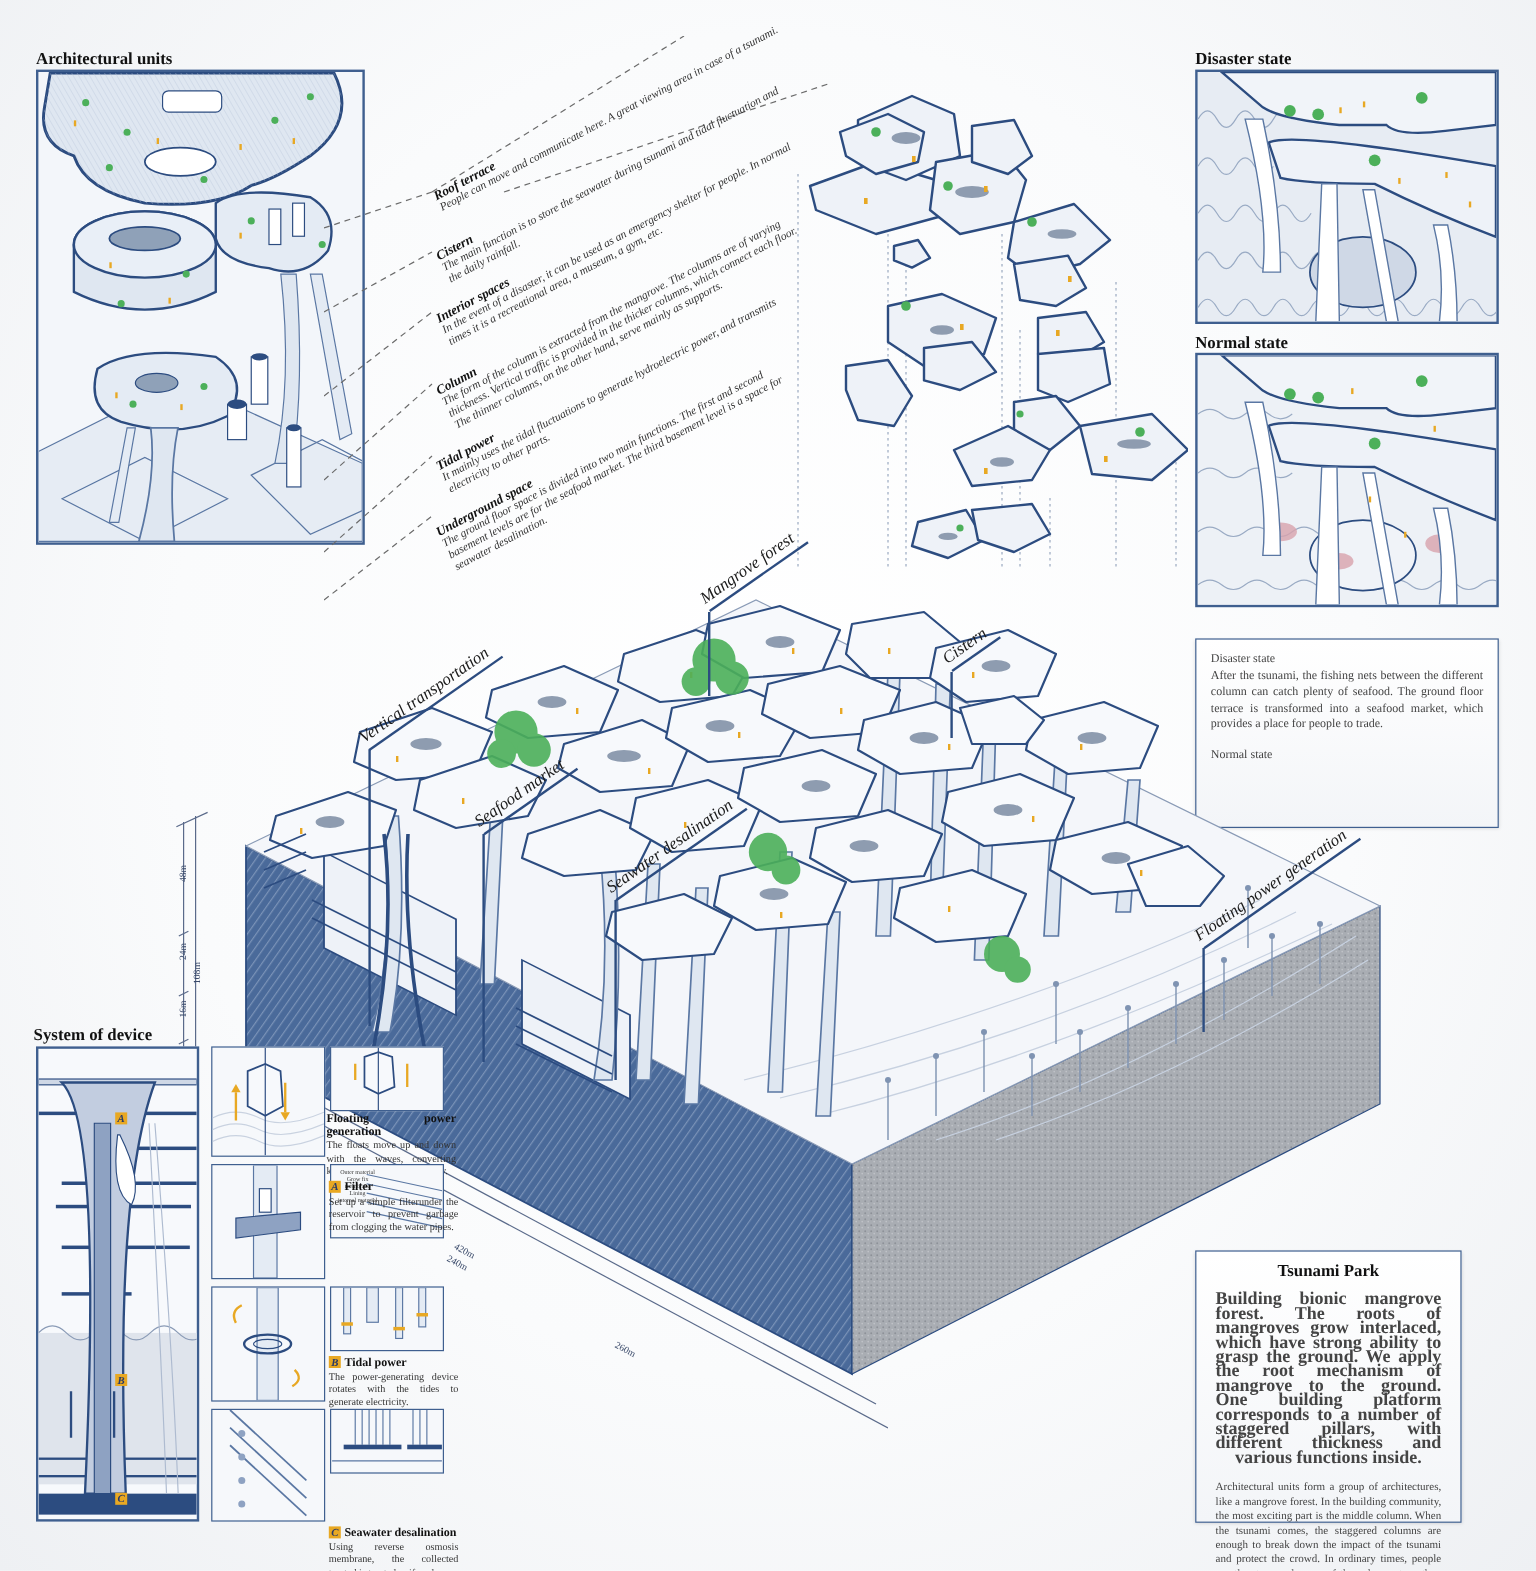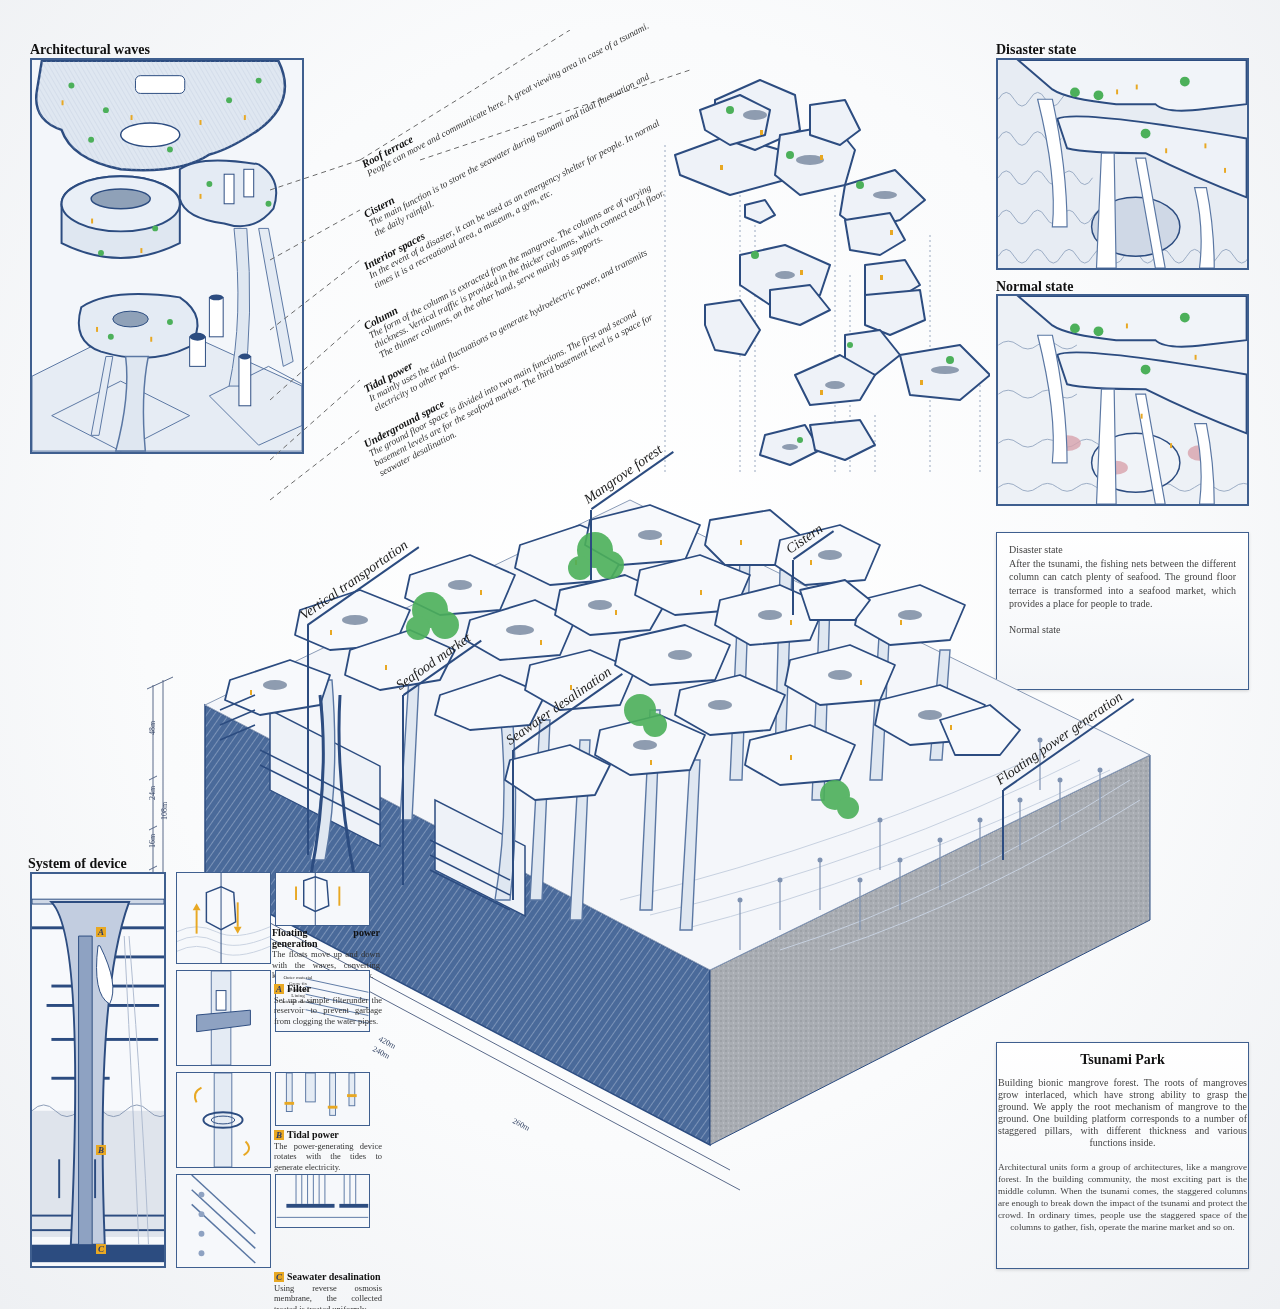--- a/index.html
+++ b/index.html
@@ -45,21 +45,21 @@
     display: inline-block; background: #e8a823; color: #2a3a66; font-weight: bold; font-style: italic;
     font-size: 9px; padding: 0 2px; margin-right: 3px; line-height: 10px;
   }
   .dev-panel { position: absolute; border: 1.5px solid #3f5f8f; background: #f6f8fb; width: 95px; overflow: hidden; }
   .dev-panel svg { width: 100%; height: 100%; display: block; }
   .scale-label { position: absolute; font-size: 8px; color: #3a4a6a; transform: rotate(-90deg); transform-origin: left top; }
 </style>
 </head>
 <body>
 
-<div class="section-title" style="left:30px; top:42px;">Architectural waves</div>
+<div class="section-title" style="left:30px; top:42px;">Architectural units</div>
 <div class="panel" style="left:30px; top:58px; width:274px; height:396px; background:#f3f6fa;">
   <svg viewBox="0 0 274 396">
     <defs>
       <pattern id="hatch1" width="4" height="4" patternUnits="userSpaceOnUse" patternTransform="rotate(-30)">
         <line x1="0" y1="0" x2="0" y2="4" stroke="#b9c6da" stroke-width="1"></line>
       </pattern>
     </defs>
 
     <polygon points="0,320 120,260 274,330 274,396 0,396" fill="#e6ecf4" stroke="#5a77a3" stroke-width="1"></polygon>
     <polygon points="20,360 90,325 160,360 90,396" fill="none" stroke="#5a77a3" stroke-width="1"></polygon>
@@ -657,17 +657,17 @@
     <rect x="10" y="30" width="50" height="4" fill="#2c4c80"></rect>
       <rect x="65" y="30" width="30" height="4" fill="#2c4c80"></rect>
     <line x1="0" y1="44" x2="95" y2="44" stroke="#5a77a3"></line>
   </svg>
 </div>
 <div class="device-cap" style="left:274px; top:1230px;margin-top:42px;">
   <span class="t"><span class="badge">C</span><span>Seawater desalination</span></span>
   <span>Using reverse osmosis membrane, the collected treated is treated uniformly.</span>
 </div>
 
-<div class="textbox" style="left:996px; top:1042px; width:253px; height:227px; padding:10px 1px; text-align:center;">
+<div class="textbox" style="left:996px; top:1042px; width:222px; height:227px; padding:10px 16px; text-align:center;">
   <div style="font-weight:bold; font-size:14px; color:#111; margin-bottom:10px;">Tsunami Park</div>
-  <p style="text-align:justify; text-align-last:center; font-size:10px; line-height:12px;">Building bionic mangrove forest. The roots of mangroves grow interlaced, which have strong ability to grasp the ground. We apply the root mechanism of mangrove to the ground. One building platform corresponds to a number of staggered pillars, with different thickness and various functions inside.</p>
+  <p style="text-align:justify; text-align-last:center; font-size:15px; line-height:12px;font-weight:bold;">Building bionic mangrove forest. The roots of mangroves grow interlaced, which have strong ability to grasp the ground. We apply the root mechanism of mangrove to the ground. One building platform corresponds to a number of staggered pillars, with different thickness and various functions inside.</p>
   <p style="text-align:justify; text-align-last:center; font-size:9.2px; line-height:12px;">Architectural units form a group of architectures, like a mangrove forest. In the building community, the most exciting part is the middle column. When the tsunami comes, the staggered columns are enough to break down the impact of the tsunami and protect the crowd. In ordinary times, people use the staggered space of the columns to gather, fish, operate the marine market and so on.</p>
 </div>
 
 </body></html>

